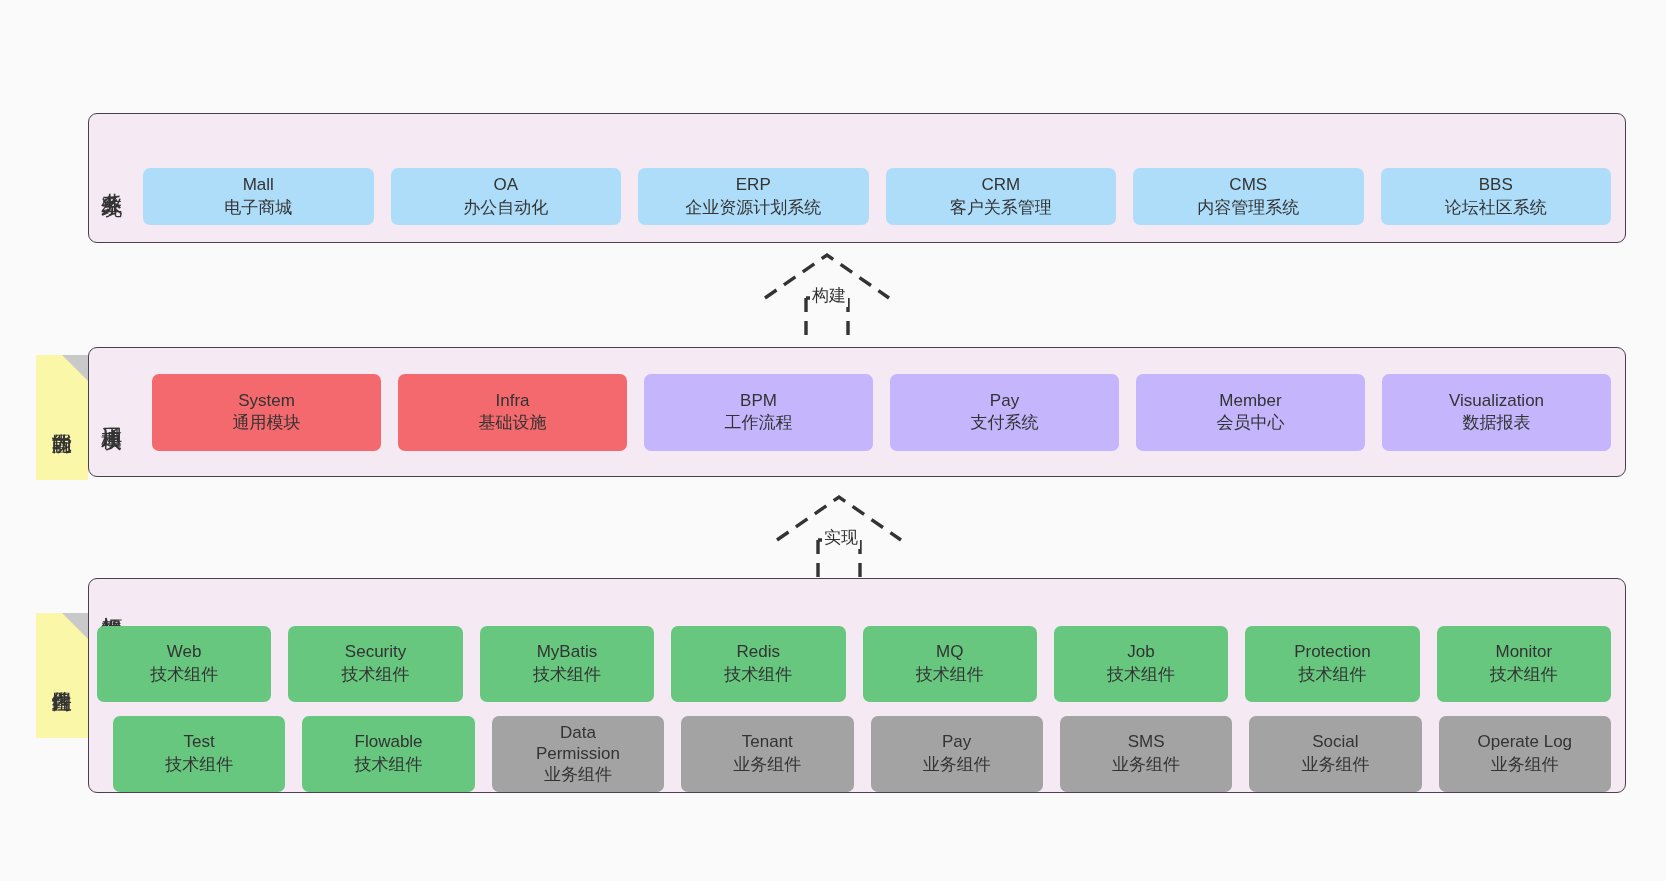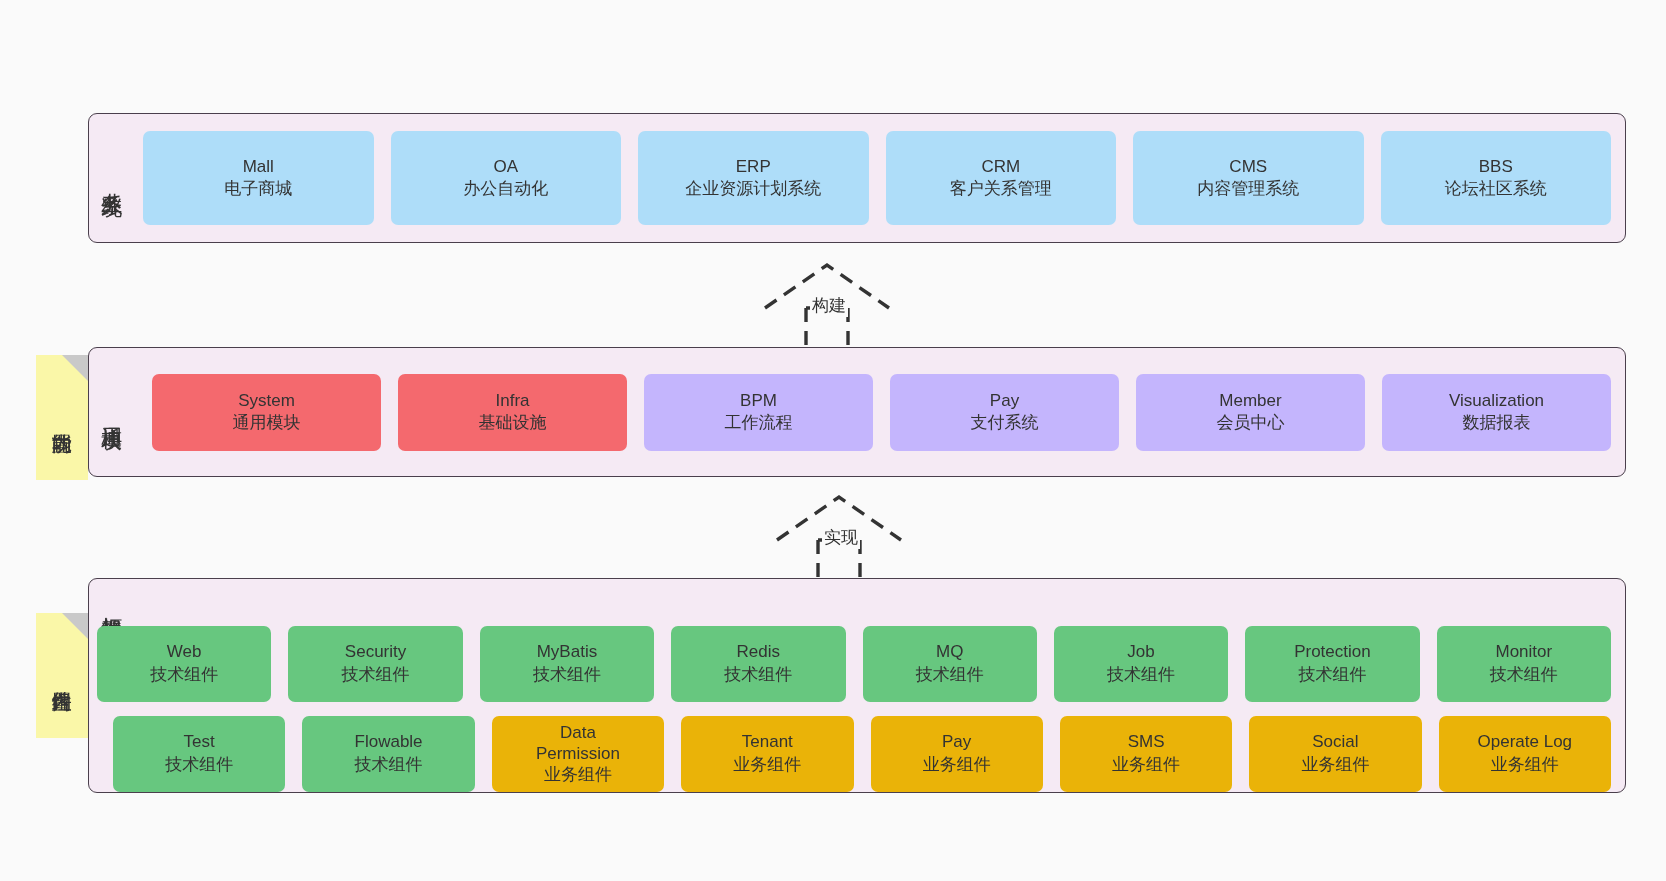--- a/index.html
+++ b/index.html
@@ -66,21 +66,21 @@
     padding:6px 4px;
     user-select:none;
   }
   .node .l1{display:block;}
   .node .l2{display:block;}
 
   .blue   {background:#AEDDF9;}
   .red    {background:#F4696E;}
   .pink   {background:#c4b5fd;}
   .green  {background:#67C77F;}
-  .lgreen {background:#eab308;}
+  .lgreen {background:#a3a3a3;}
 
   
   .note{
     position:absolute;
     background:#FAF7A8;
     display:flex;
     align-items:center;
     justify-content:center;
     font-size:20px;
     line-height:1.12;
@@ -113,21 +113,21 @@
   }
 </style>
 </head>
 <body>
 
 <div class="canvas">
 
   <div class="layer" style="left:88px;top:113px;width:1538px;height:130px;">
     <div class="layer-title">业务系统</div>
     <div class="layer-body">
-      <div class="row" style="height:94px;">
+      <div class="row" style="height:94px;align-items:flex-end;">
         <div class="node blue">
           <span class="l1">Mall</span>
           <span class="l2">电子商城</span>
         </div>
         <div class="node blue">
           <span class="l1">OA</span>
           <span class="l2">办公自动化</span>
         </div>
         <div class="node blue">
           <span class="l1">ERP</span>
@@ -142,21 +142,21 @@
           <span class="l2">内容管理系统</span>
         </div>
         <div class="node blue">
           <span class="l1">BBS</span>
           <span class="l2">论坛社区系统</span>
         </div>
       </div>
     </div>
   </div>
 
-  <div class="arrow" style="left:760px;top:258px;width:150px;height:90px;">
+  <div class="arrow" style="left:760px;top:248px;width:150px;height:90px;">
     <svg width="150" height="90" viewBox="0 0 150 90">
       <path d="M 5 50 L 67 7 L 129 50" fill="none" stroke="#333333" stroke-width="3.4" stroke-dasharray="14 9" stroke-linecap="butt"></path>
       <path d="M 46 50 L 46 90 M 88 50 L 88 90 M 46 50 L 88 50" fill="none" stroke="#333333" stroke-width="3.4" stroke-dasharray="14 9"></path>
     </svg>
     <span class="arrow-label" style="left:50px;top:36px;">构建</span>
   </div>
 
   <div class="note" style="left:36px;top:355px;width:52px;height:125px;">
     <span class="fold"></span>
     <span>内置功能</span>

